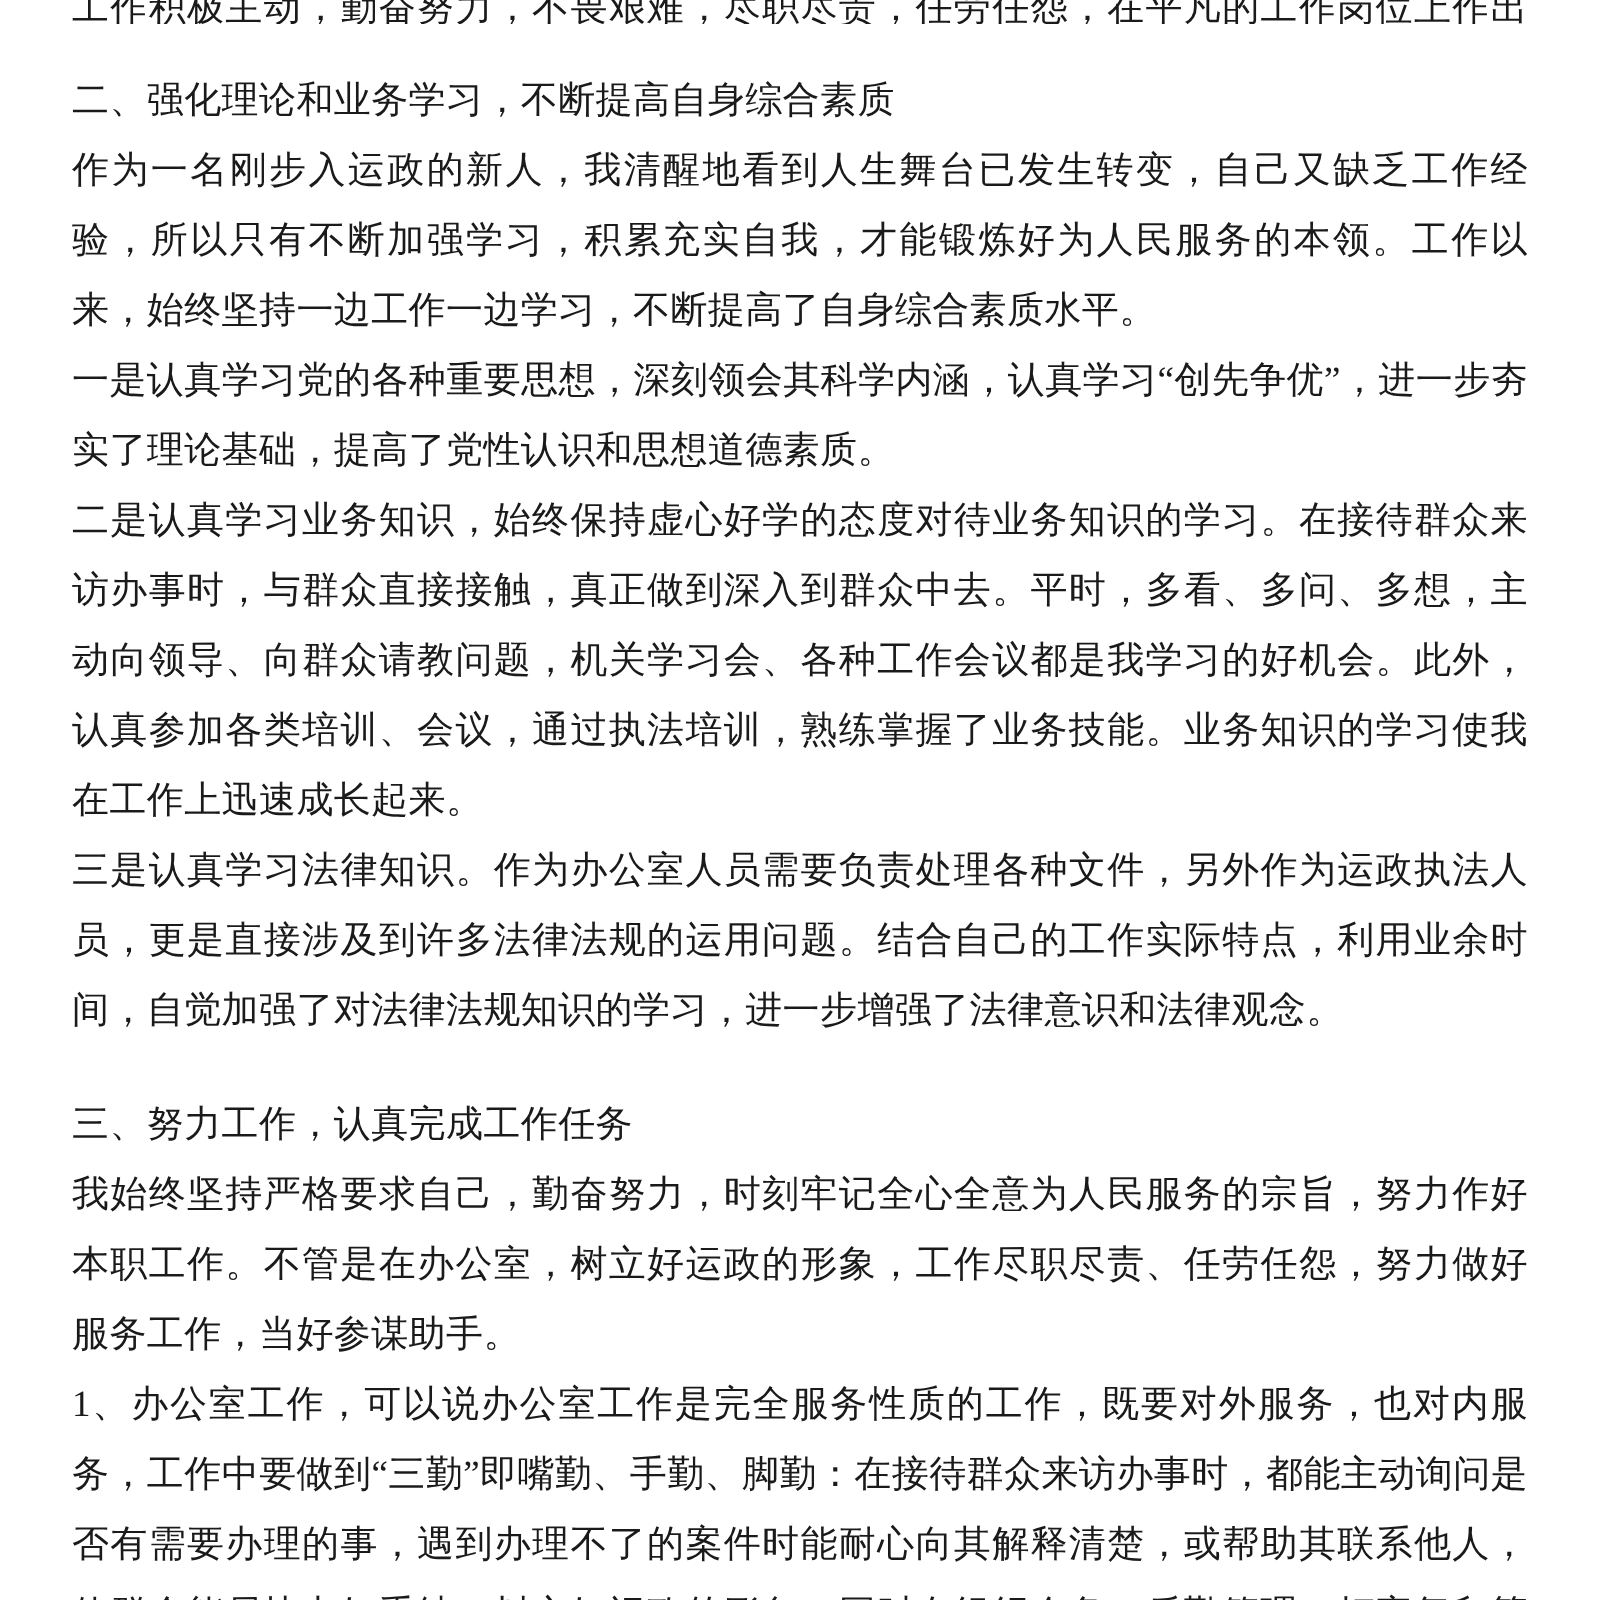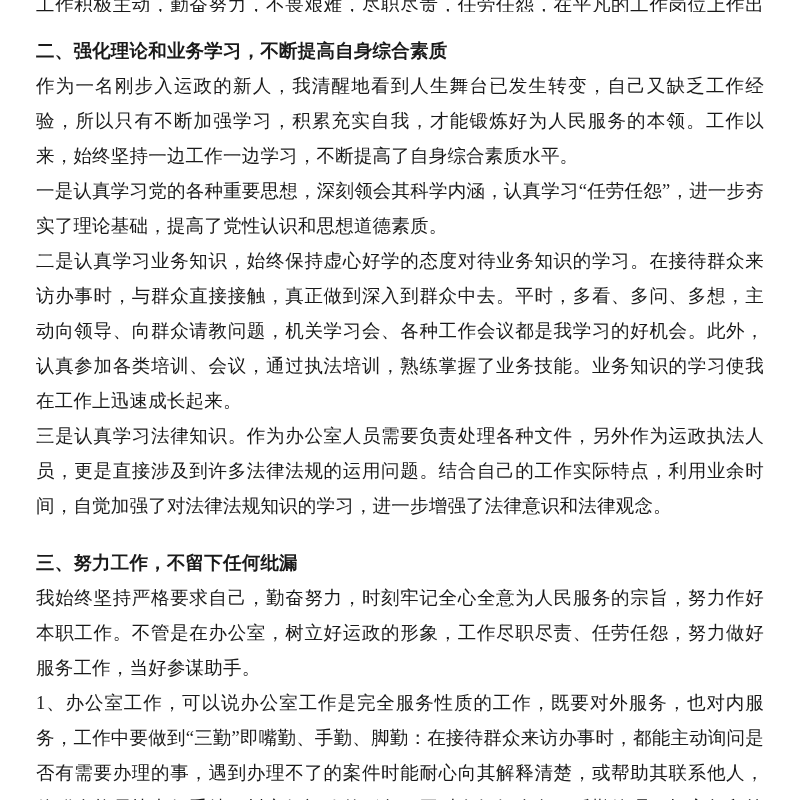--- a/index.html
+++ b/index.html
@@ -27,41 +27,41 @@
   }
   p {
     margin: 0;
     font-size: 18.5px;
     line-height: 35px;
     text-align: justify;
     text-justify: inter-ideograph;
     letter-spacing: 0.2px;
   }
   p.heading {
-    font-weight: bold;
+    font-weight: normal;
   }
   p.spaced {
     margin-top: 22px;
   }
   .clip-top {
     height: 24px;
     overflow: hidden;
   }
 </style>
 </head>
 <body>
 
 <div class="page">
   <div class="doc">
     <div class="clip-top">
       <p>工作积极主动，勤奋努力，不畏艰难，尽职尽责，任劳任怨，在平凡的工作岗位上作出力所能及的贡献。</p>
     </div>
     <p class="heading spaced">二、强化理论和业务学习，不断提高自身综合素质</p>
     <p>作为一名刚步入运政的新人，我清醒地看到人生舞台已发生转变，自己又缺乏工作经验，所以只有不断加强学习，积累充实自我，才能锻炼好为人民服务的本领。工作以来，始终坚持一边工作一边学习，不断提高了自身综合素质水平。</p>
-    <p>一是认真学习党的各种重要思想，深刻领会其科学内涵，认真学习“任劳任怨”，进一步夯实了理论基础，提高了党性认识和思想道德素质。</p>
+    <p>一是认真学习党的各种重要思想，深刻领会其科学内涵，认真学习“创先争优”，进一步夯实了理论基础，提高了党性认识和思想道德素质。</p>
     <p>二是认真学习业务知识，始终保持虚心好学的态度对待业务知识的学习。在接待群众来访办事时，与群众直接接触，真正做到深入到群众中去。平时，多看、多问、多想，主动向领导、向群众请教问题，机关学习会、各种工作会议都是我学习的好机会。此外，认真参加各类培训、会议，通过执法培训，熟练掌握了业务技能。业务知识的学习使我在工作上迅速成长起来。</p>
     <p>三是认真学习法律知识。作为办公室人员需要负责处理各种文件，另外作为运政执法人员，更是直接涉及到许多法律法规的运用问题。结合自己的工作实际特点，利用业余时间，自觉加强了对法律法规知识的学习，进一步增强了法律意识和法律观念。</p>
-    <p class="heading spaced">三、努力工作，不留下任何纰漏</p>
+    <p class="heading spaced">三、努力工作，认真完成工作任务</p>
     <p>我始终坚持严格要求自己，勤奋努力，时刻牢记全心全意为人民服务的宗旨，努力作好本职工作。不管是在办公室，树立好运政的形象，工作尽职尽责、任劳任怨，努力做好服务工作，当好参谋助手。</p>
     <p>1、办公室工作，可以说办公室工作是完全服务性质的工作，既要对外服务，也对内服务，工作中要做到“三勤”即嘴勤、手勤、脚勤：在接待群众来访办事时，都能主动询问是否有需要办理的事，遇到办理不了的案件时能耐心向其解释清楚，或帮助其联系他人，使群众能尽快办好手续，树立好运政的形象。同时在组织会务、后勤管理、打字复印等工作上也尽职尽责，不留下任何纰漏。</p>
 
   </div>
 </div>
 
 </body></html>

